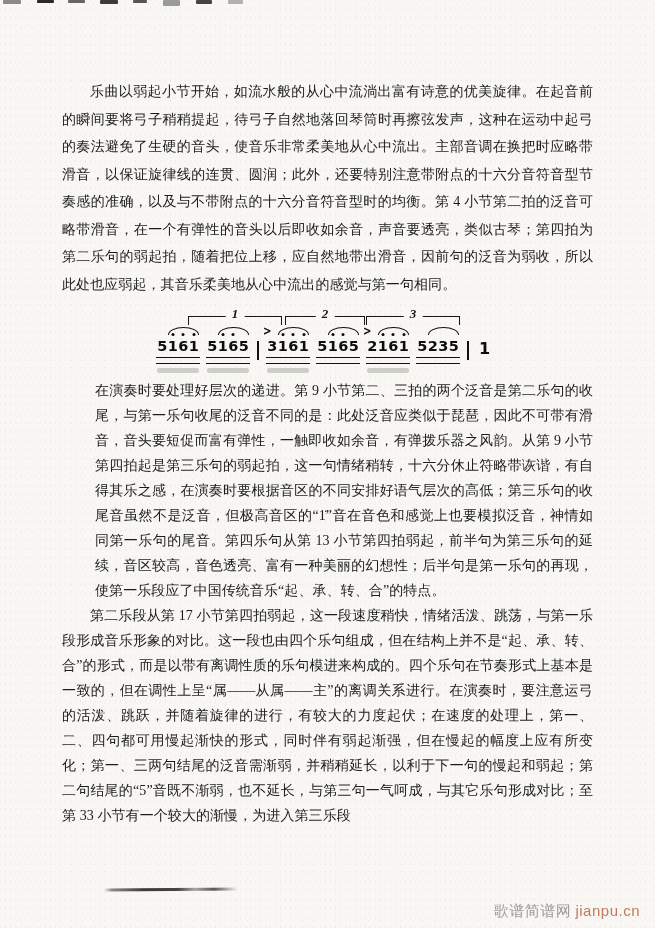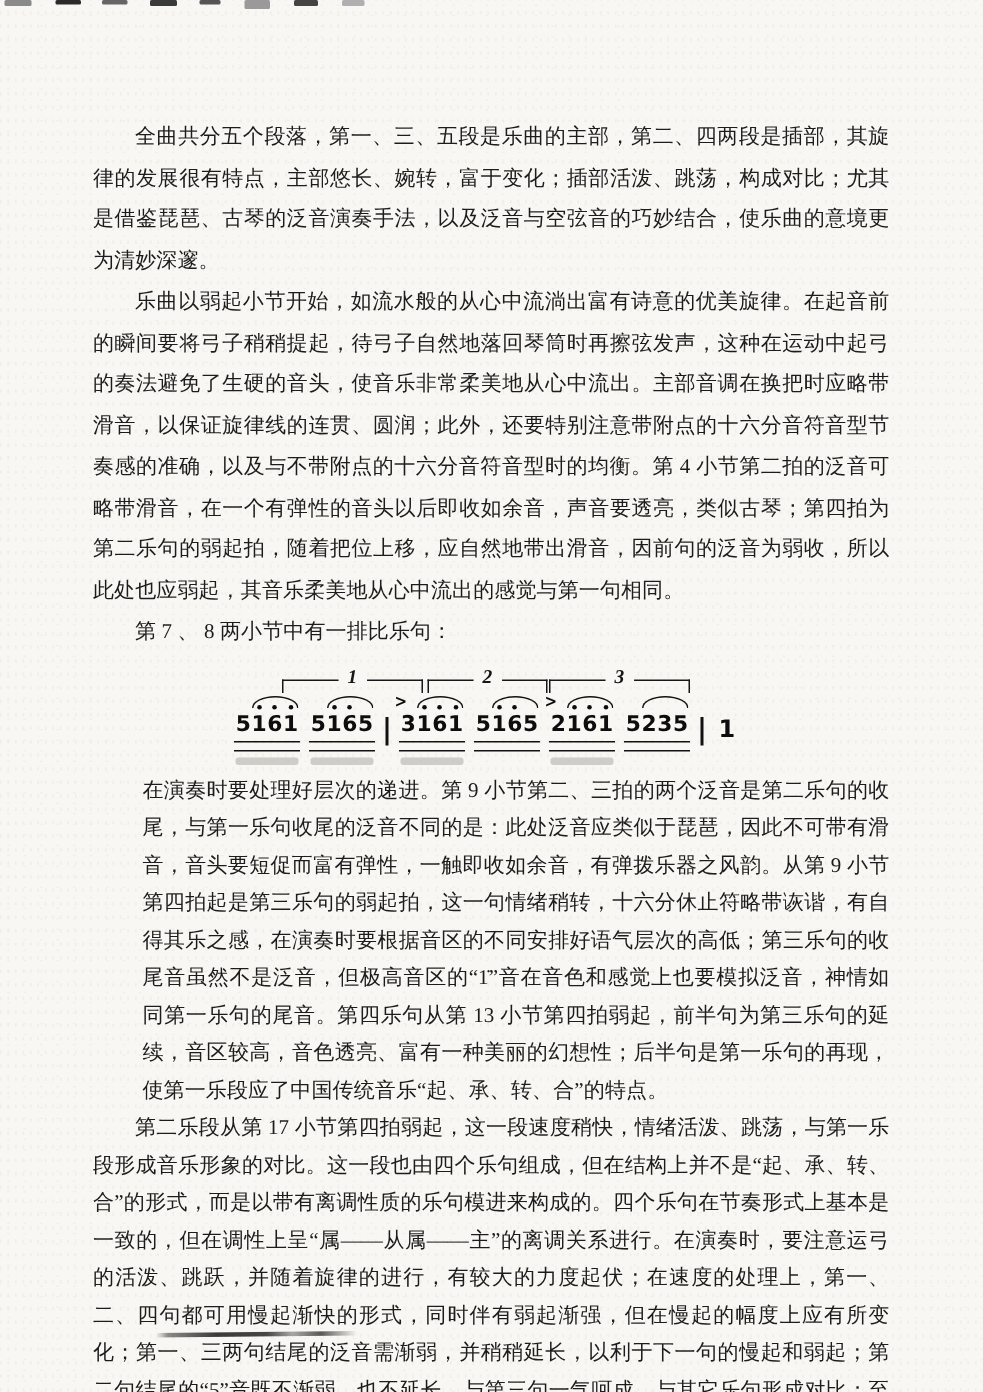--- a/index.html
+++ b/index.html
@@ -112,23 +112,21 @@
       <div class="scan-mark" style="left: 37px; width: 17px; height: 3px; background: rgb(42, 42, 42);"></div>
       <div class="scan-mark" style="left: 68px; width: 17px; height: 3px; background: rgb(102, 102, 102);"></div>
       <div class="scan-mark" style="left: 100px; width: 18px; height: 4px; background: rgb(58, 58, 58);"></div>
       <div class="scan-mark" style="left: 133px; width: 14px; height: 3px; background: rgb(85, 85, 85);"></div>
       <div class="scan-mark" style="left: 163px; width: 17px; height: 6px; background: rgb(154, 154, 154);"></div>
       <div class="scan-mark" style="left: 196px; width: 16px; height: 4px; background: rgb(68, 68, 68);"></div>
       <div class="scan-mark" style="left: 228px; width: 15px; height: 4px; background: rgb(176, 176, 176);"></div>
     </div>
 
   <div class="text-col">
-    <p class="para">全曲共分五个段落，第一、三、五段是乐曲的主部，第二、四两段是插部，其旋律的发展很有特点，主部悠长、婉转，富于变化；插部活泼、跳荡，构成对比；尤其是借鉴琵琶、古琴的泛音演奏手法，以及泛音与空弦音的巧妙结合，使乐曲的意境更为清妙深邃。</p>
     <p class="para">乐曲以弱起小节开始，如流水般的从心中流淌出富有诗意的优美旋律。在起音前的瞬间要将弓子稍稍提起，待弓子自然地落回琴筒时再擦弦发声，这种在运动中起弓的奏法避免了生硬的音头，使音乐非常柔美地从心中流出。主部音调在换把时应略带滑音，以保证旋律线的连贯、圆润；此外，还要特别注意带附点的十六分音符音型节奏感的准确，以及与不带附点的十六分音符音型时的均衡。第 4 小节第二拍的泛音可略带滑音，在一个有弹性的音头以后即收如余音，声音要透亮，类似古琴；第四拍为第二乐句的弱起拍，随着把位上移，应自然地带出滑音，因前句的泛音为弱收，所以此处也应弱起，其音乐柔美地从心中流出的感觉与第一句相同。</p>
-    <p class="intro-line">第 7 、 8 两小节中有一排比乐句：</p>
 
     <div class="notation">
       <div class="bracket" style="left:33px;width:92px;">
         <span class="bracket-label">1</span>
       </div>
       <div class="bracket" style="left:130px;width:78px;">
         <span class="bracket-label">2</span>
       </div>
       <div class="bracket" style="left:211px;width:92px;">
         <span class="bracket-label">3</span>
@@ -206,14 +204,17 @@
         </div>
     </div>
 
     <p class="para tight no-indent">在演奏时要处理好层次的递进。第 9 小节第二、三拍的两个泛音是第二乐句的收尾，与第一乐句收尾的泛音不同的是：此处泛音应类似于琵琶，因此不可带有滑音，音头要短促而富有弹性，一触即收如余音，有弹拨乐器之风韵。从第 9 小节第四拍起是第三乐句的弱起拍，这一句情绪稍转，十六分休止符略带诙谐，有自得其乐之感，在演奏时要根据音区的不同安排好语气层次的高低；第三乐句的收尾音虽然不是泛音，但极高音区的“1̇”音在音色和感觉上也要模拟泛音，神情如同第一乐句的尾音。第四乐句从第 13 小节第四拍弱起，前半句为第三乐句的延续，音区较高，音色透亮、富有一种美丽的幻想性；后半句是第一乐句的再现，使第一乐段应了中国传统音乐“起、承、转、合”的特点。</p>
     <p class="para tight">第二乐段从第 17 小节第四拍弱起，这一段速度稍快，情绪活泼、跳荡，与第一乐段形成音乐形象的对比。这一段也由四个乐句组成，但在结构上并不是“起、承、转、合”的形式，而是以带有离调性质的乐句模进来构成的。四个乐句在节奏形式上基本是一致的，但在调性上呈“属——从属——主”的离调关系进行。在演奏时，要注意运弓的活泼、跳跃，并随着旋律的进行，有较大的力度起伏；在速度的处理上，第一、二、四句都可用慢起渐快的形式，同时伴有弱起渐强，但在慢起的幅度上应有所变化；第一、三两句结尾的泛音需渐弱，并稍稍延长，以利于下一句的慢起和弱起；第二句结尾的“5”音既不渐弱，也不延长，与第三句一气呵成，与其它乐句形成对比；至第 33 小节有一个较大的渐慢，为进入第三乐段</p>
 
   </div>
 
   <div class="pencil-line"></div>
 
+  <div class="watermark">
+    <span class="site" style="color: rgb(154, 154, 154);">歌谱简谱网 </span><span class="url" style="color: rgb(196, 121, 95);">jianpu.cn</span>
+  </div>
 
 </div>
 
 </body></html>

